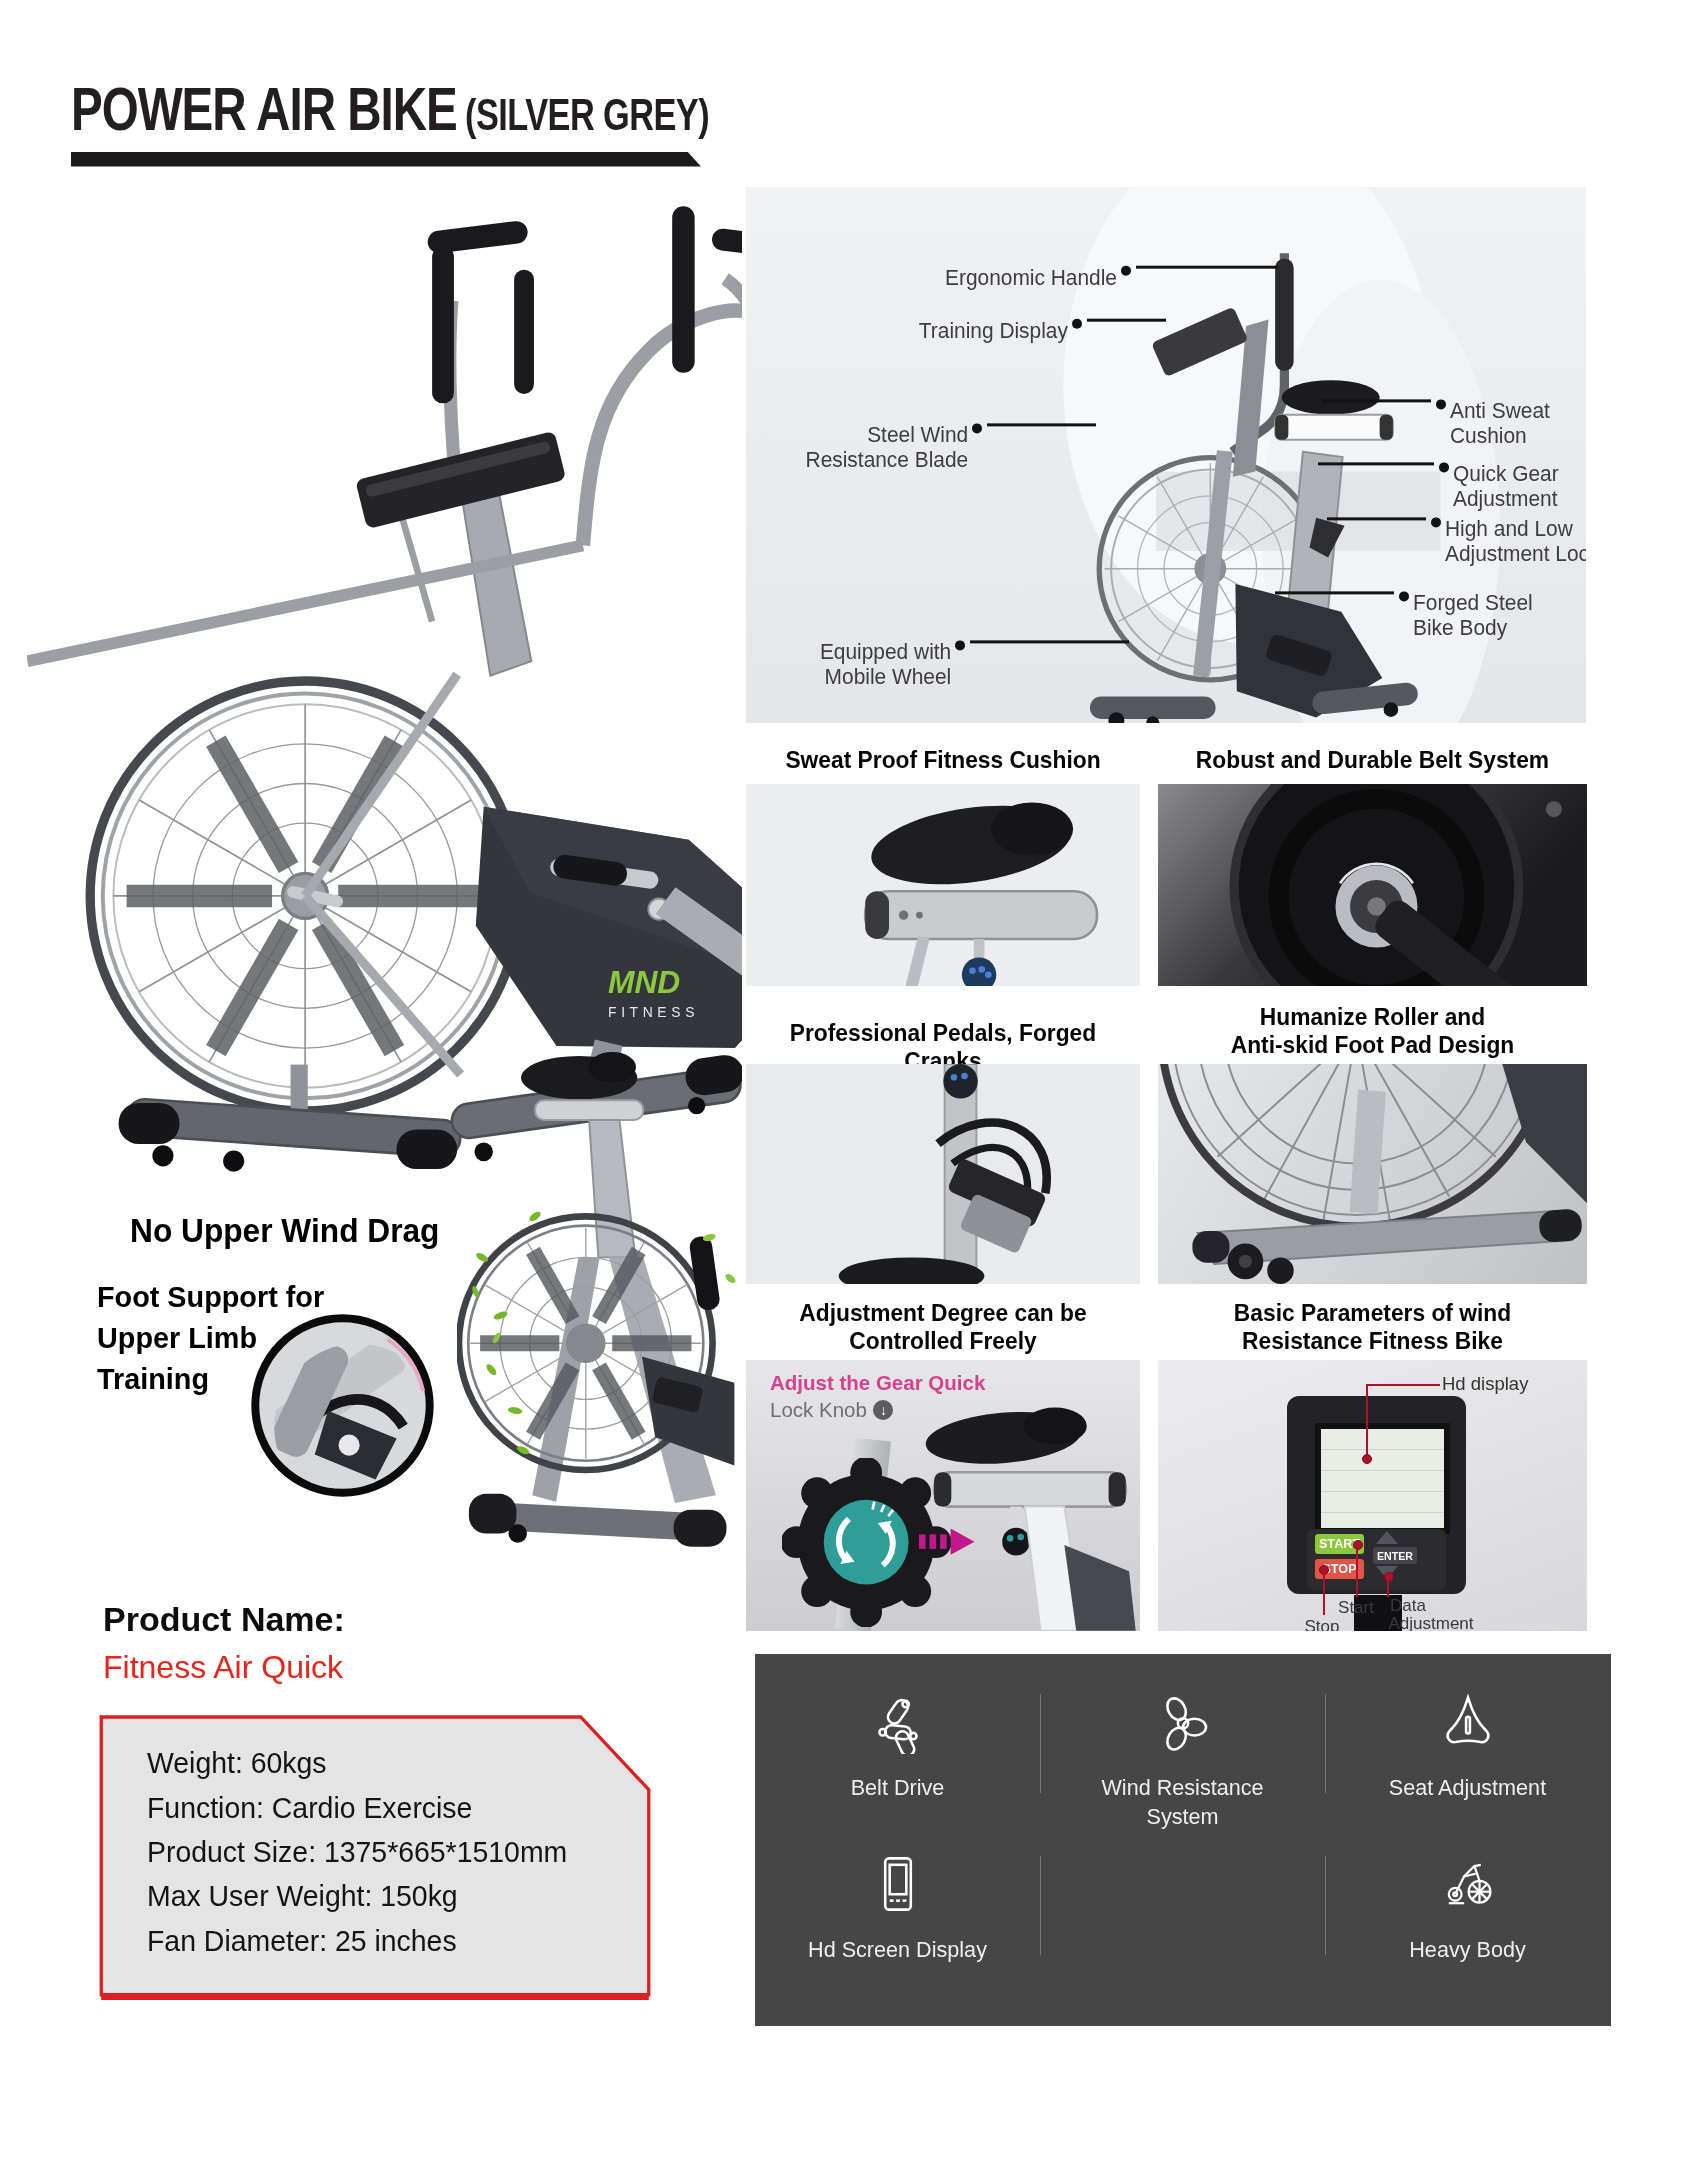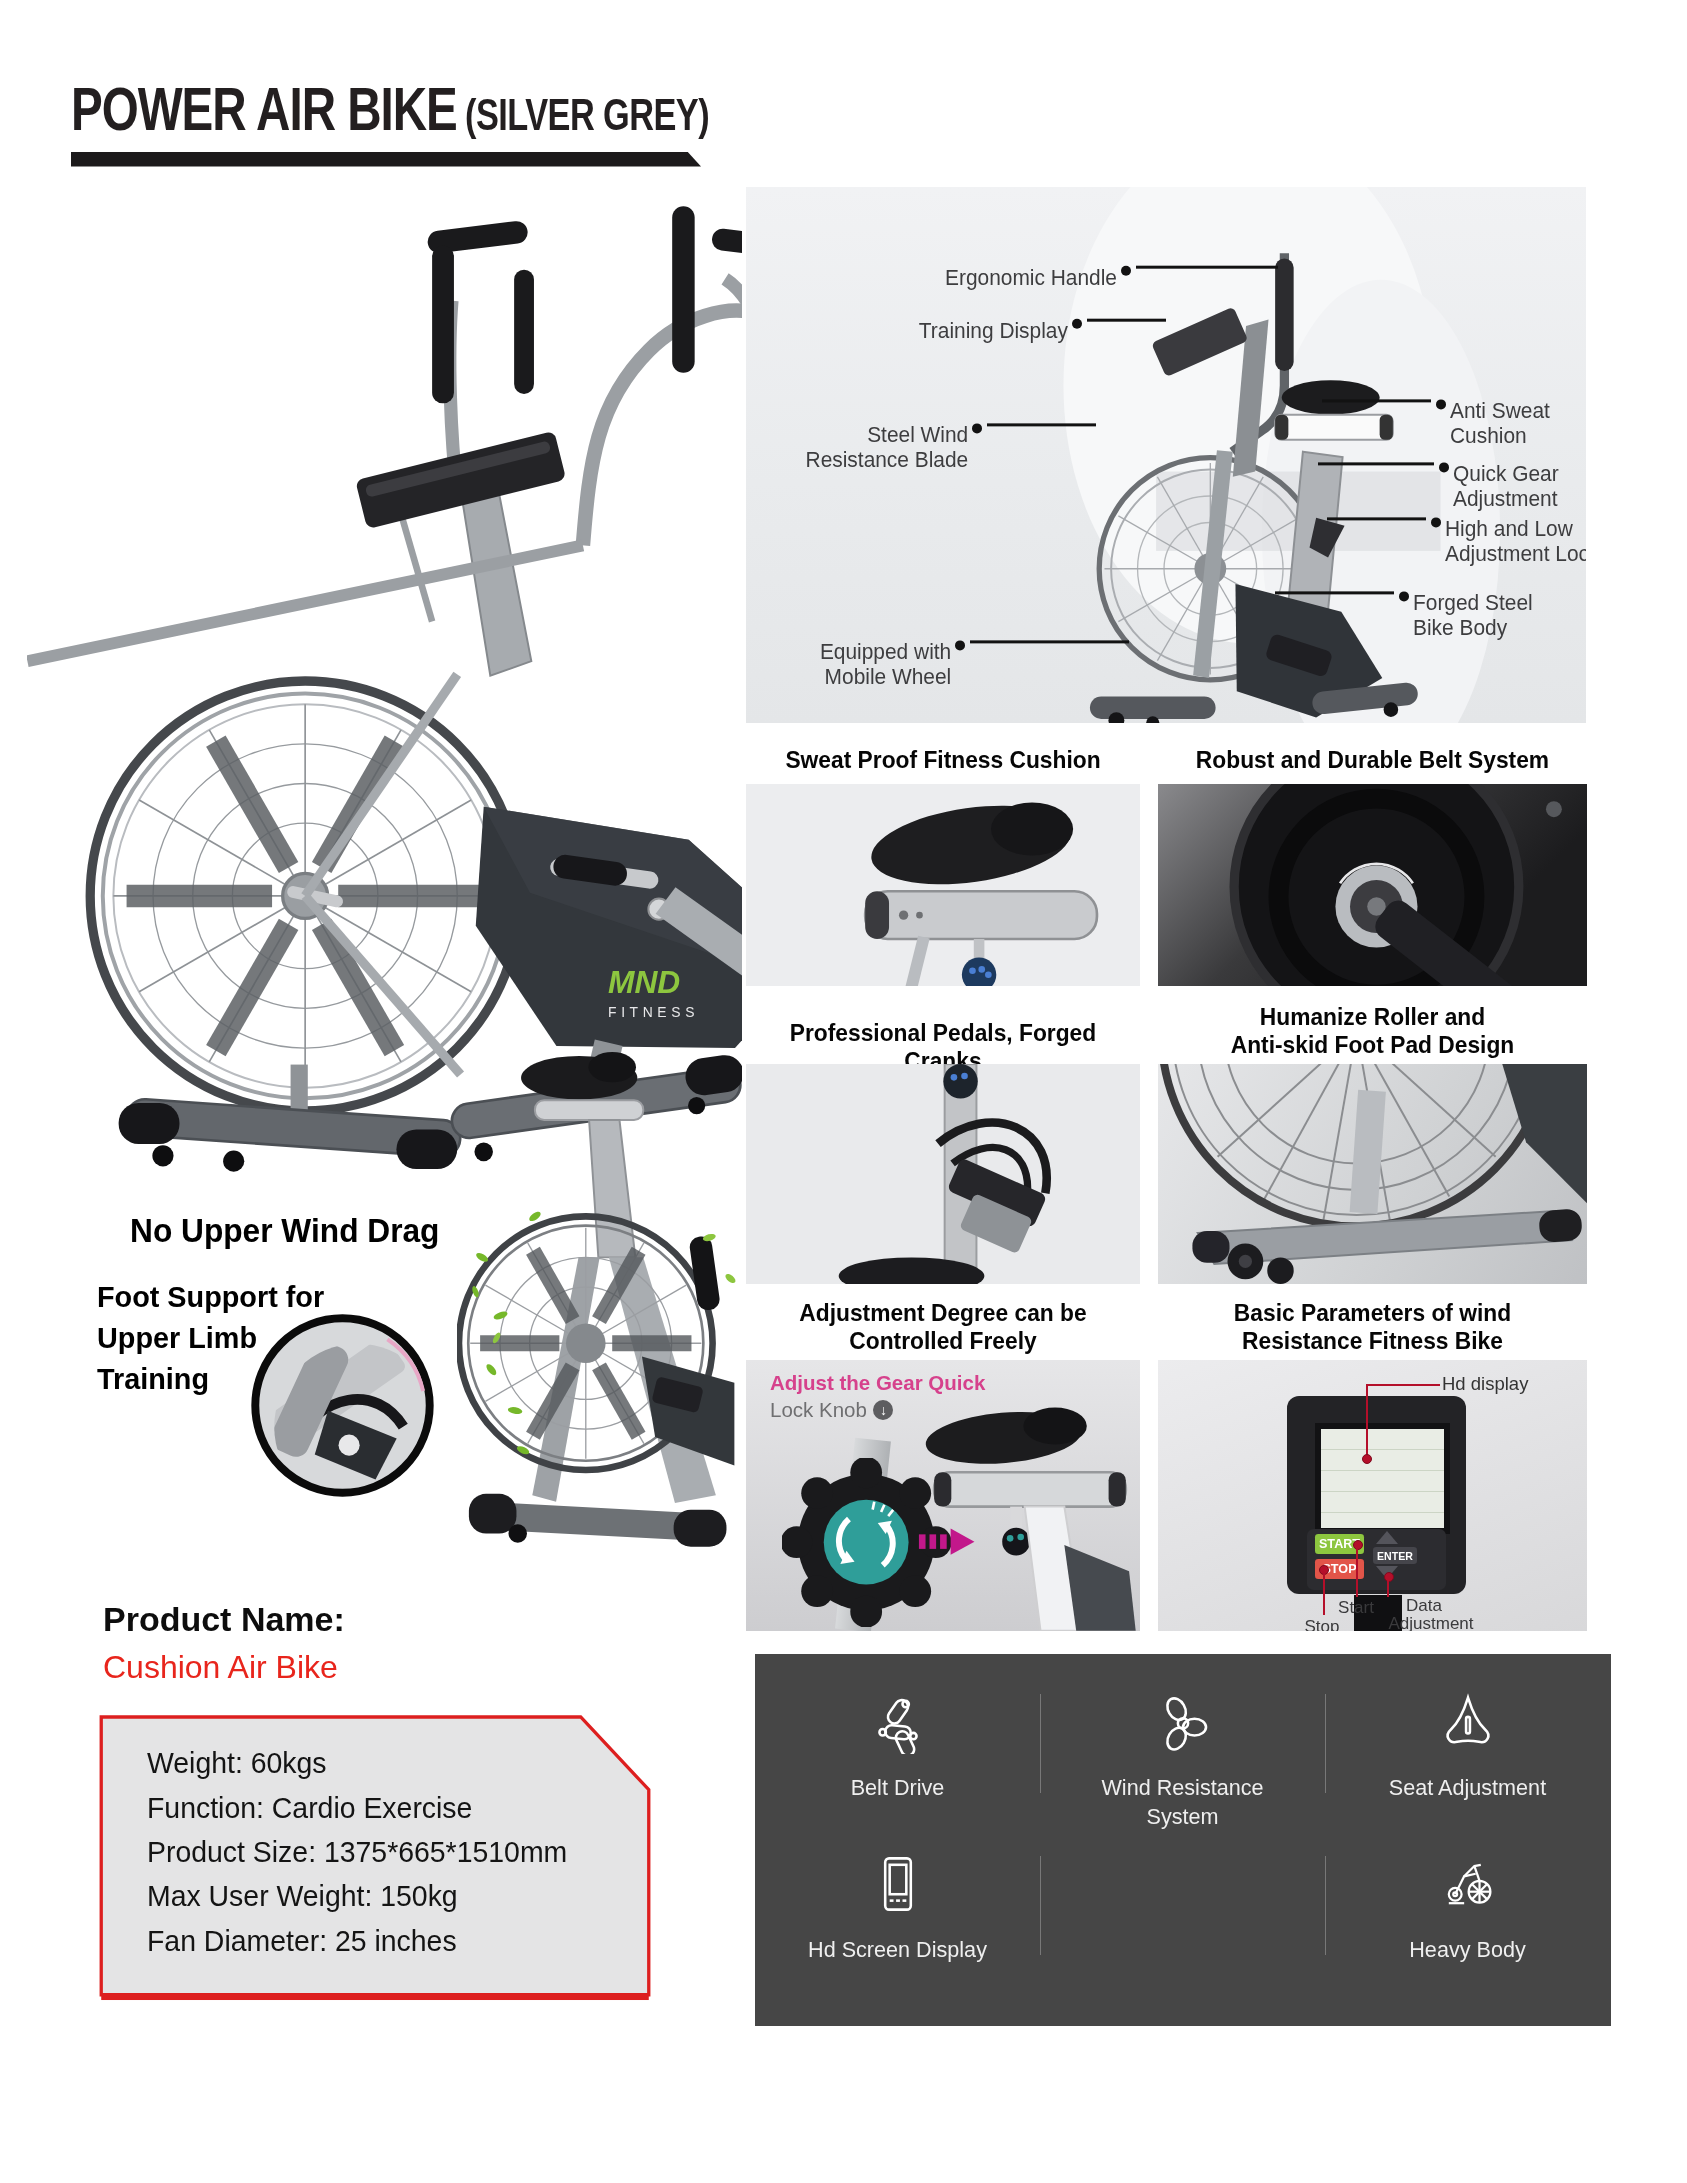--- a/index.html
+++ b/index.html
@@ -451,21 +451,21 @@
     <div class="reddot" style="left:204px;top:94px"></div>
 
     <div class="reddot" style="left:195px;top:180px"></div>
     <div class="redline" style="left:198px;top:185px;height:52px"></div>
     <div class="console-label" style="left:198px;top:238px">Start</div>
     <div class="reddot" style="left:161px;top:205px"></div>
     <div class="redline" style="left:165px;top:210px;height:45px"></div>
     <div class="console-label" style="left:164px;top:257px">Stop</div>
     <div class="reddot" style="left:226px;top:212px"></div>
     <div class="redline" style="left:229px;top:217px;height:20px"></div>
-    <div class="console-label" style="left:266px;top:236px">Data</div>
+    <div class="console-label" style="left:250px;top:236px">Data</div>
     <div class="console-label" style="left:273px;top:254px">Adjustment</div>
   </div>
 
   <svg class="abs" style="left:457px;top:1039px" width="284" height="516" viewBox="0 0 430 780">
     <ellipse cx="185" cy="58" rx="88" ry="33" fill="#1b1b1d"></ellipse>
     <ellipse cx="235" cy="42" rx="36" ry="23" fill="#141416"></ellipse>
     <rect x="118" y="92" width="164" height="30" rx="14" fill="#cfd1d4" stroke="#9b9da1" stroke-width="3"></rect>
     <polygon points="200,122 246,122 270,330 214,330" fill="#b6b9bd" stroke="#8f9296" stroke-width="3"></polygon>
     <polygon points="230,330 282,330 392,690 330,702" fill="#a9adb1"></polygon>
     <polygon points="184,330 216,330 150,700 114,690" fill="#9ea2a6"></polygon>
@@ -530,21 +530,21 @@
       <rect x="20" y="90" width="220" height="62" rx="10" fill="#c3c5c8" transform="rotate(-35 130 120)"></rect>
       <path d="M 58,205 C 108,118 192,108 232,172" fill="none" stroke="#17171a" stroke-width="16"></path>
       <polygon points="118,148 222,190 190,252 98,214" fill="#2a2d31"></polygon>
       <circle cx="150" cy="200" r="16" fill="#e8e8ea"></circle>
       <rect x="60" y="40" width="60" height="180" rx="20" fill="#9a9da1" transform="rotate(25 90 130)"></rect>
     </g>
     <path d="M 208,40 A 128 128 0 0 1 262,118" fill="none" stroke="#e8a7c6" stroke-width="6"></path>
   </svg>
 
   <div class="abs" style="left:103px;top:1600px;font-size:34px;font-weight:700;color:#0d0d0d">Product Name:</div>
-  <div class="abs" style="left:103px;top:1649px;font-size:32px;color:#e8251c">Cushion Air Bike</div>
+  <div class="abs" style="left:103px;top:1649px;font-size:32px;color:#e8251c">Fitness Air Quick</div>
 
   <svg class="abs" style="left:99px;top:1715px" width="552" height="287" viewBox="0 0 834 434">
     <polygon points="3,3 728,3 831,113 831,423 3,423" fill="#e4e4e5" stroke="#dd1f1f" stroke-width="5"></polygon>
     <rect x="3" y="421" width="828" height="10" fill="#dd1f1f"></rect>
   </svg>
   <div class="spec-line" style="top:1747px">Weight: 60kgs</div>
   <div class="spec-line" style="top:1792px">Function: Cardio Exercise</div>
   <div class="spec-line" style="top:1836px">Product Size: 1375*665*1510mm</div>
   <div class="spec-line" style="top:1880px">Max User Weight: 150kg</div>
   <div class="spec-line" style="top:1925px">Fan Diameter: 25 inches</div>

